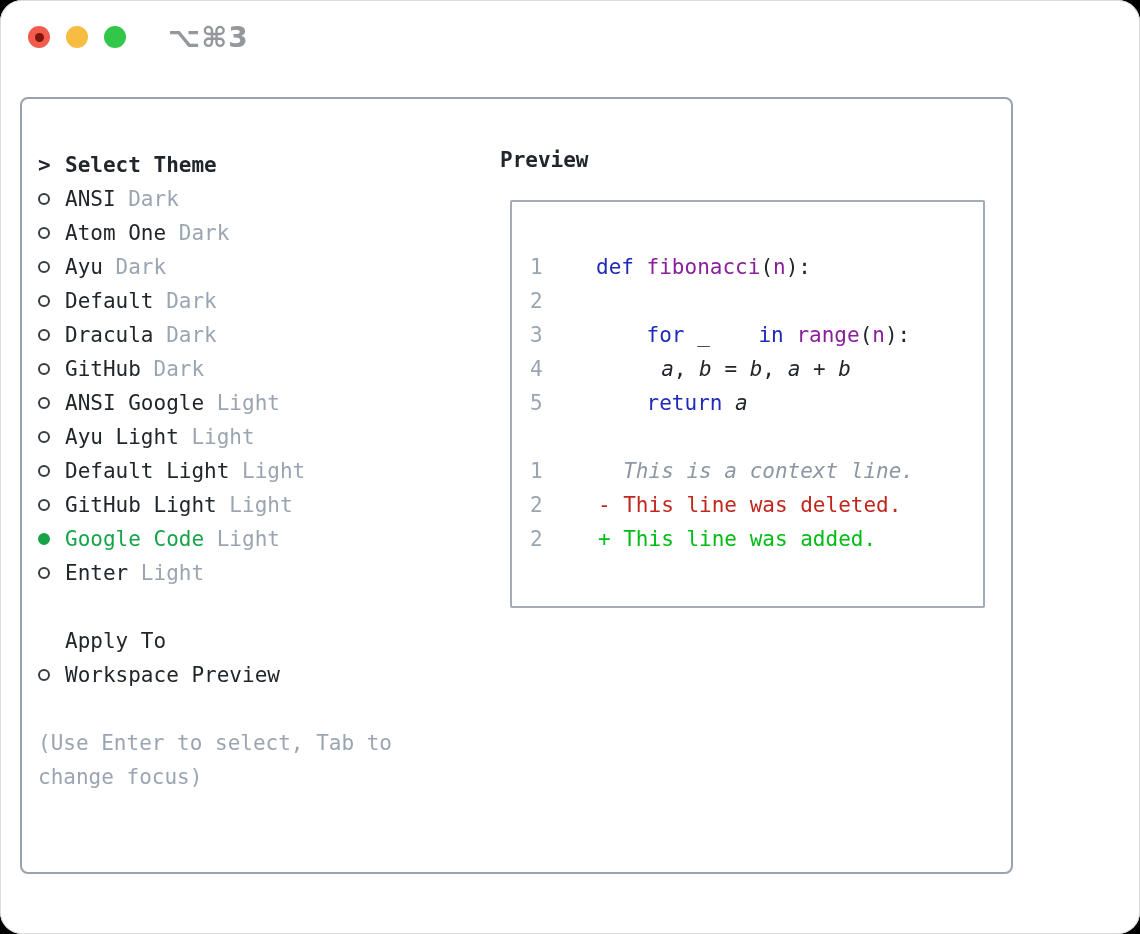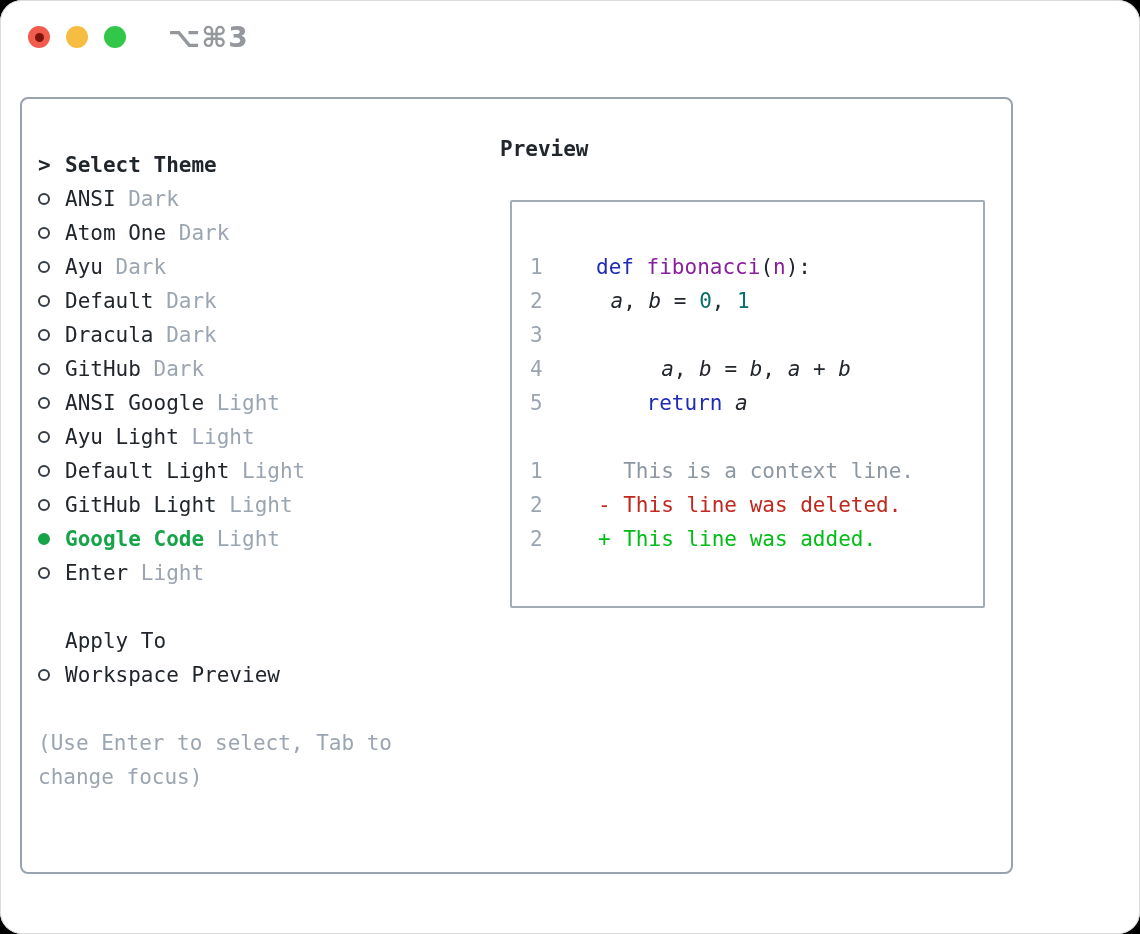--- a/index.html
+++ b/index.html
@@ -23,41 +23,41 @@
          border:2px solid var(--panel-border);border-radius:8px;}
 
   
   .col-left{position:absolute;left:16px;top:49px;font-size:21px;color:var(--text-dark);}
   .row{display:flex;align-items:center;height:34px;}
   .marker{width:27px;display:flex;align-items:center;flex:none;}
   .prompt{font-weight:bold;color:var(--text-dark);}
   .header-text{font-weight:bold;}
   .dot{width:12px;height:12px;border-radius:50%;border:2px solid var(--radio-outline);box-sizing:border-box;}
   .option.selected .dot{background:var(--selection-green);border-color:var(--selection-green);}
-  .option.selected .opt-name{color:var(--selection-green);font-weight:bold;}
+  .option.selected .opt-name{color:var(--selection-green);}
   .opt-tag{color:var(--text-muted);margin-left:1ch;}
   .spacer{height:34px;}
   .help{width:400px;line-height:34px;color:var(--text-muted);}
 
   
-  .preview-header{position:absolute;left:478px;top:33px;height:34px;line-height:34px;
+  .preview-header{position:absolute;left:478px;top:44px;height:34px;line-height:34px;
                   font-size:21px;font-weight:bold;color:var(--text-dark);}
   .preview-box{position:absolute;left:488px;top:101px;width:475px;height:408px;box-sizing:border-box;
                border:2px solid var(--preview-border);border-radius:2px;background:#fff;}
   .pv-content{padding:48px 0 0 18px;font-size:21px;}
   .pv-line{display:flex;align-items:center;height:34px;}
   .ln{width:30px;flex:none;color:var(--line-number);}
   .code{white-space:pre;}
   .blank{height:34px;}
   .tok-kw{color:var(--code-keyword);margin-left:36px;}
   .tok-fn{color:var(--code-function);}
   .tok-num{color:var(--code-number);}
   .tok-pl{color:var(--code-plain);}
   .tok-var{color:var(--code-plain);font-style:italic;}
-  .diff-context{color:var(--diff-context);}
+  .diff-context{color:var(--diff-context);font-style:italic;}
   .diff-deleted{color:var(--diff-deleted);}
   .diff-added{color:var(--diff-added);}
 </style>
 </head>
 <body>
 
 <div class="page">
   <div class="window">
 
     <div>
@@ -189,24 +189,24 @@
 
       <div class="preview-box">
         <div class="pv-content">
           <div id="code-lines">
               <div class="pv-line">
                 <span class="ln">1</span>
                 <span class="code"><span class="tok-kw">def </span><span class="tok-fn">fibonacci</span><span class="tok-pl">(</span><span class="tok-fn">n</span><span class="tok-pl">):</span></span>
               </div>
               <div class="pv-line">
                 <span class="ln">2</span>
-                <span class="code"><span class="tok-pl">    </span><span class="tok-var">a</span><span class="tok-pl">, </span><span class="tok-var">b</span><span class="tok-pl"> = </span><span class="tok-num">0</span><span class="tok-pl">, </span><span class="tok-num">1</span></span>
               </div>
               <div class="pv-line">
                 <span class="ln">3</span>
+                <span class="code"><span class="tok-pl">    </span><span class="tok-kw">for</span><span class="tok-pl"> _ </span><span class="tok-kw">in</span><span class="tok-pl"> </span><span class="tok-fn">range</span><span class="tok-pl">(</span><span class="tok-fn">n</span><span class="tok-pl">):</span></span>
               </div>
               <div class="pv-line">
                 <span class="ln">4</span>
                 <span class="code"><span class="tok-pl">        </span><span class="tok-var">a</span><span class="tok-pl">, </span><span class="tok-var">b</span><span class="tok-pl"> = </span><span class="tok-var">b</span><span class="tok-pl">, </span><span class="tok-var">a</span><span class="tok-pl"> + </span><span class="tok-var">b</span></span>
               </div>
               <div class="pv-line">
                 <span class="ln">5</span>
                 <span class="code"><span class="tok-pl">    </span><span class="tok-kw">return</span><span class="tok-pl"> </span><span class="tok-var">a</span></span>
               </div>
             </div>

